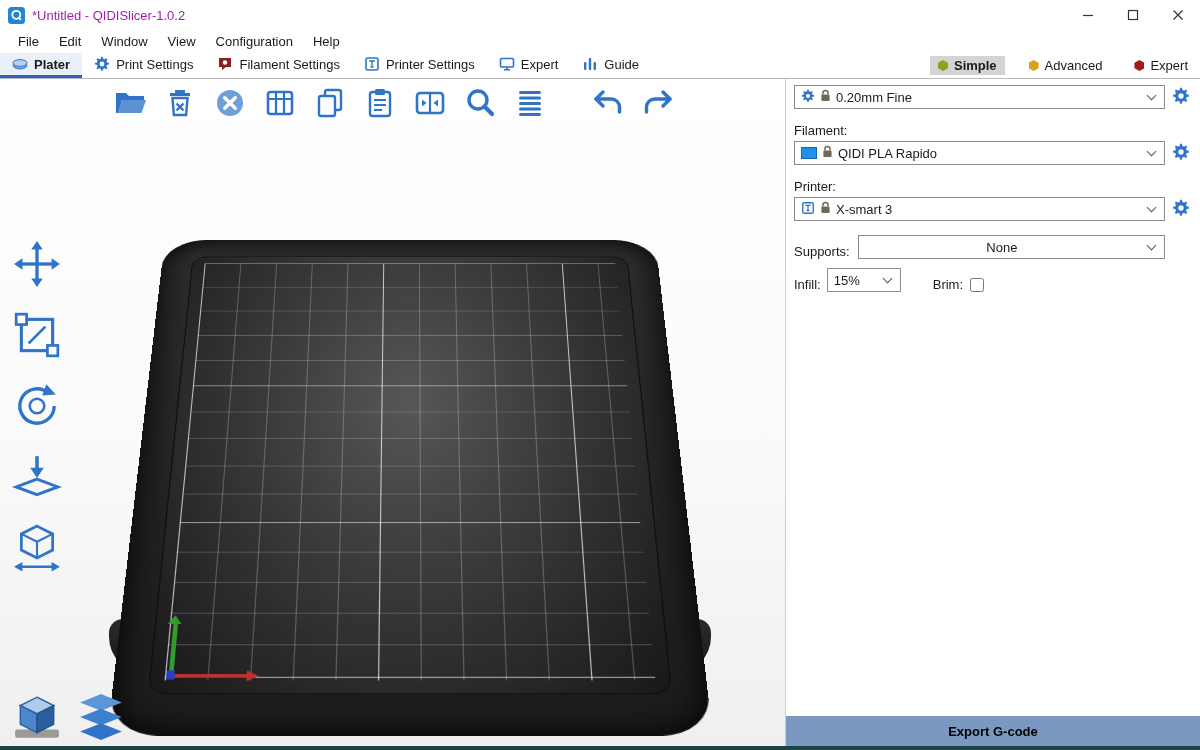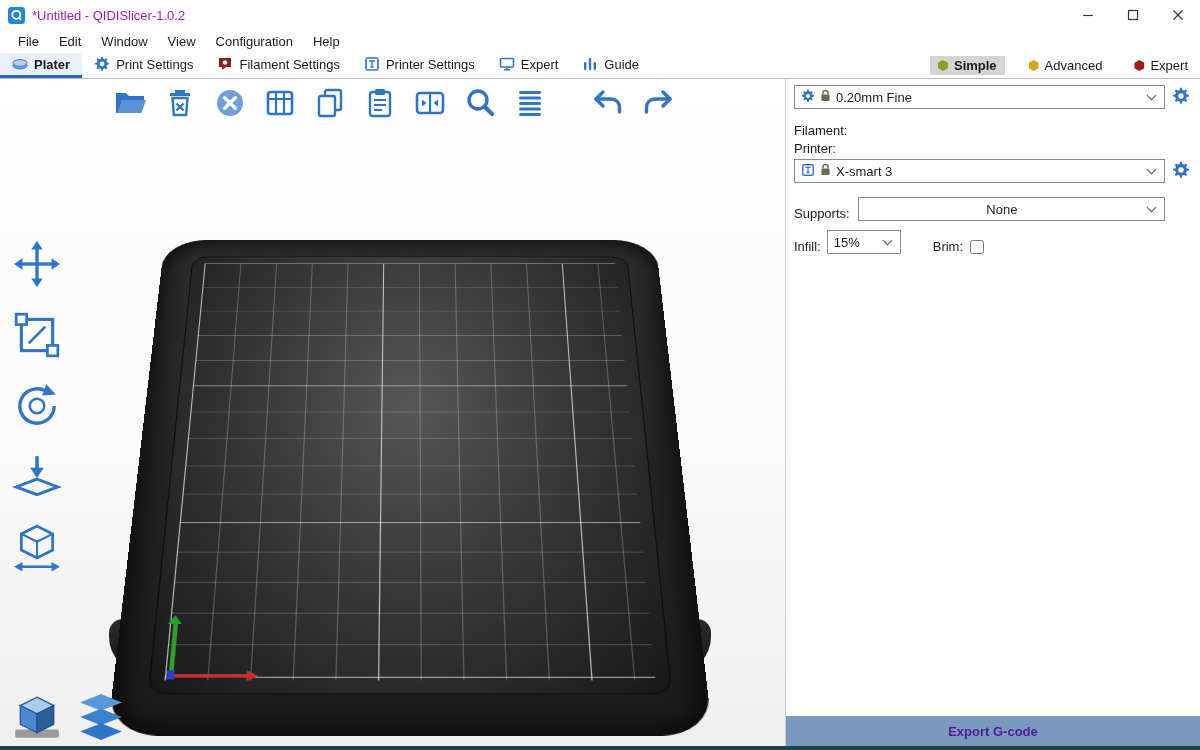--- a/index.html
+++ b/index.html
@@ -90,21 +90,21 @@
     transform:rotate(45deg); margin:0 7px 3px 4px; flex:0 0 auto; }
   .gear-btn { width:22px; height:22px; border:none; background:transparent; cursor:pointer; padding:0; }
   .swatch { width:16px; height:12px; border:1px solid #1668b0; background:#2090e8; flex:0 0 auto; }
   .inline-row { display:flex; align-items:flex-end; margin-top:9px; }
   .inline-row .lbl { margin-right:6px; }
   .spacer27 { width:27px; flex:0 0 auto; }
   .combo.small { flex:0 0 74px; }
   .brim-label { margin-left:32px; margin-right:7px; }
   .checkbox { width:14px; height:14px; border:1px solid #555; background:#fff; cursor:pointer; }
   .export-btn { position:absolute; left:0; right:0; bottom:4px; height:30px; border:none;
-    background:#7b99c0; color:#4c1d95; font-weight:bold; font-size:13px; cursor:pointer;
+    background:#7b99c0; color:#000000; font-weight:bold; font-size:13px; cursor:pointer;
     font-family:"Liberation Sans", sans-serif; }
 
   .bottom-strip { position:absolute; left:0; right:0; bottom:0; height:4px; background:#1d4444; }
 </style>
 </head>
 <body>
 
 <div class="titlebar">
   <span class="app-icon">
     <svg width="17" height="17" viewBox="0 0 17 17">
@@ -410,20 +410,41 @@
         <svg width="18" height="18" viewBox="0 0 24 24">
             <g fill="#2f74c9">
               <path d="M10.8 1h2.4l.5 3a8 8 0 0 1 2.4 1l2.5-1.7 1.7 1.7-1.7 2.5a8 8 0 0 1 1 2.4l3 .5v2.4l-3 .5a8 8 0 0 1-1 2.4l1.7 2.5-1.7 1.7-2.5-1.7a8 8 0 0 1-2.4 1l-.5 3h-2.4l-.5-3a8 8 0 0 1-2.4-1l-2.5 1.7-1.7-1.7 1.7-2.5a8 8 0 0 1-1-2.4l-3-.5v-2.4l3-.5a8 8 0 0 1 1-2.4L3.7 5l1.7-1.7L7.9 5a8 8 0 0 1 2.4-1z"></path>
               <circle cx="12" cy="12" r="3.6" fill="#fff"></circle>
             </g>
           </svg>
       </button>
     </div>
 
     <div class="field-label">Filament:</div>
+    <div class="combo-row">
+      <div class="combo">
+        <span class="swatch"></span>
+        <span>
+          <svg width="11" height="13" viewBox="0 0 12 14">
+              <path d="M3.2 6V4.4a2.8 2.8 0 0 1 5.6 0V6" fill="none" stroke="#6f6a55" stroke-width="1.6"></path>
+              <rect x="1.5" y="6" width="9" height="7" rx="1.2" fill="#6f6a55"></rect>
+            </svg>
+        </span>
+        <span class="combo-text">QIDI PLA Rapido</span>
+        <span class="chevron"></span>
+      </div>
+      <button class="gear-btn">
+        <svg width="18" height="18" viewBox="0 0 24 24">
+            <g fill="#2f74c9">
+              <path d="M10.8 1h2.4l.5 3a8 8 0 0 1 2.4 1l2.5-1.7 1.7 1.7-1.7 2.5a8 8 0 0 1 1 2.4l3 .5v2.4l-3 .5a8 8 0 0 1-1 2.4l1.7 2.5-1.7 1.7-2.5-1.7a8 8 0 0 1-2.4 1l-.5 3h-2.4l-.5-3a8 8 0 0 1-2.4-1l-2.5 1.7-1.7-1.7 1.7-2.5a8 8 0 0 1-1-2.4l-3-.5v-2.4l3-.5a8 8 0 0 1 1-2.4L3.7 5l1.7-1.7L7.9 5a8 8 0 0 1 2.4-1z"></path>
+              <circle cx="12" cy="12" r="3.6" fill="#fff"></circle>
+            </g>
+          </svg>
+      </button>
+    </div>
 
     <div class="field-label">Printer:</div>
     <div class="combo-row">
       <div class="combo">
         <span>
           <svg width="14" height="14" viewBox="0 0 16 16">
               <rect x="2" y="2" width="12" height="12" rx="1.5" fill="none" stroke="#2f74c9" stroke-width="1.6"></rect>
               <path d="M5 5h6M8 5v4" stroke="#2f74c9" stroke-width="1.4" fill="none"></path>
               <rect x="6.5" y="9.5" width="3" height="2.2" fill="#2f74c9"></rect>
             </svg>

